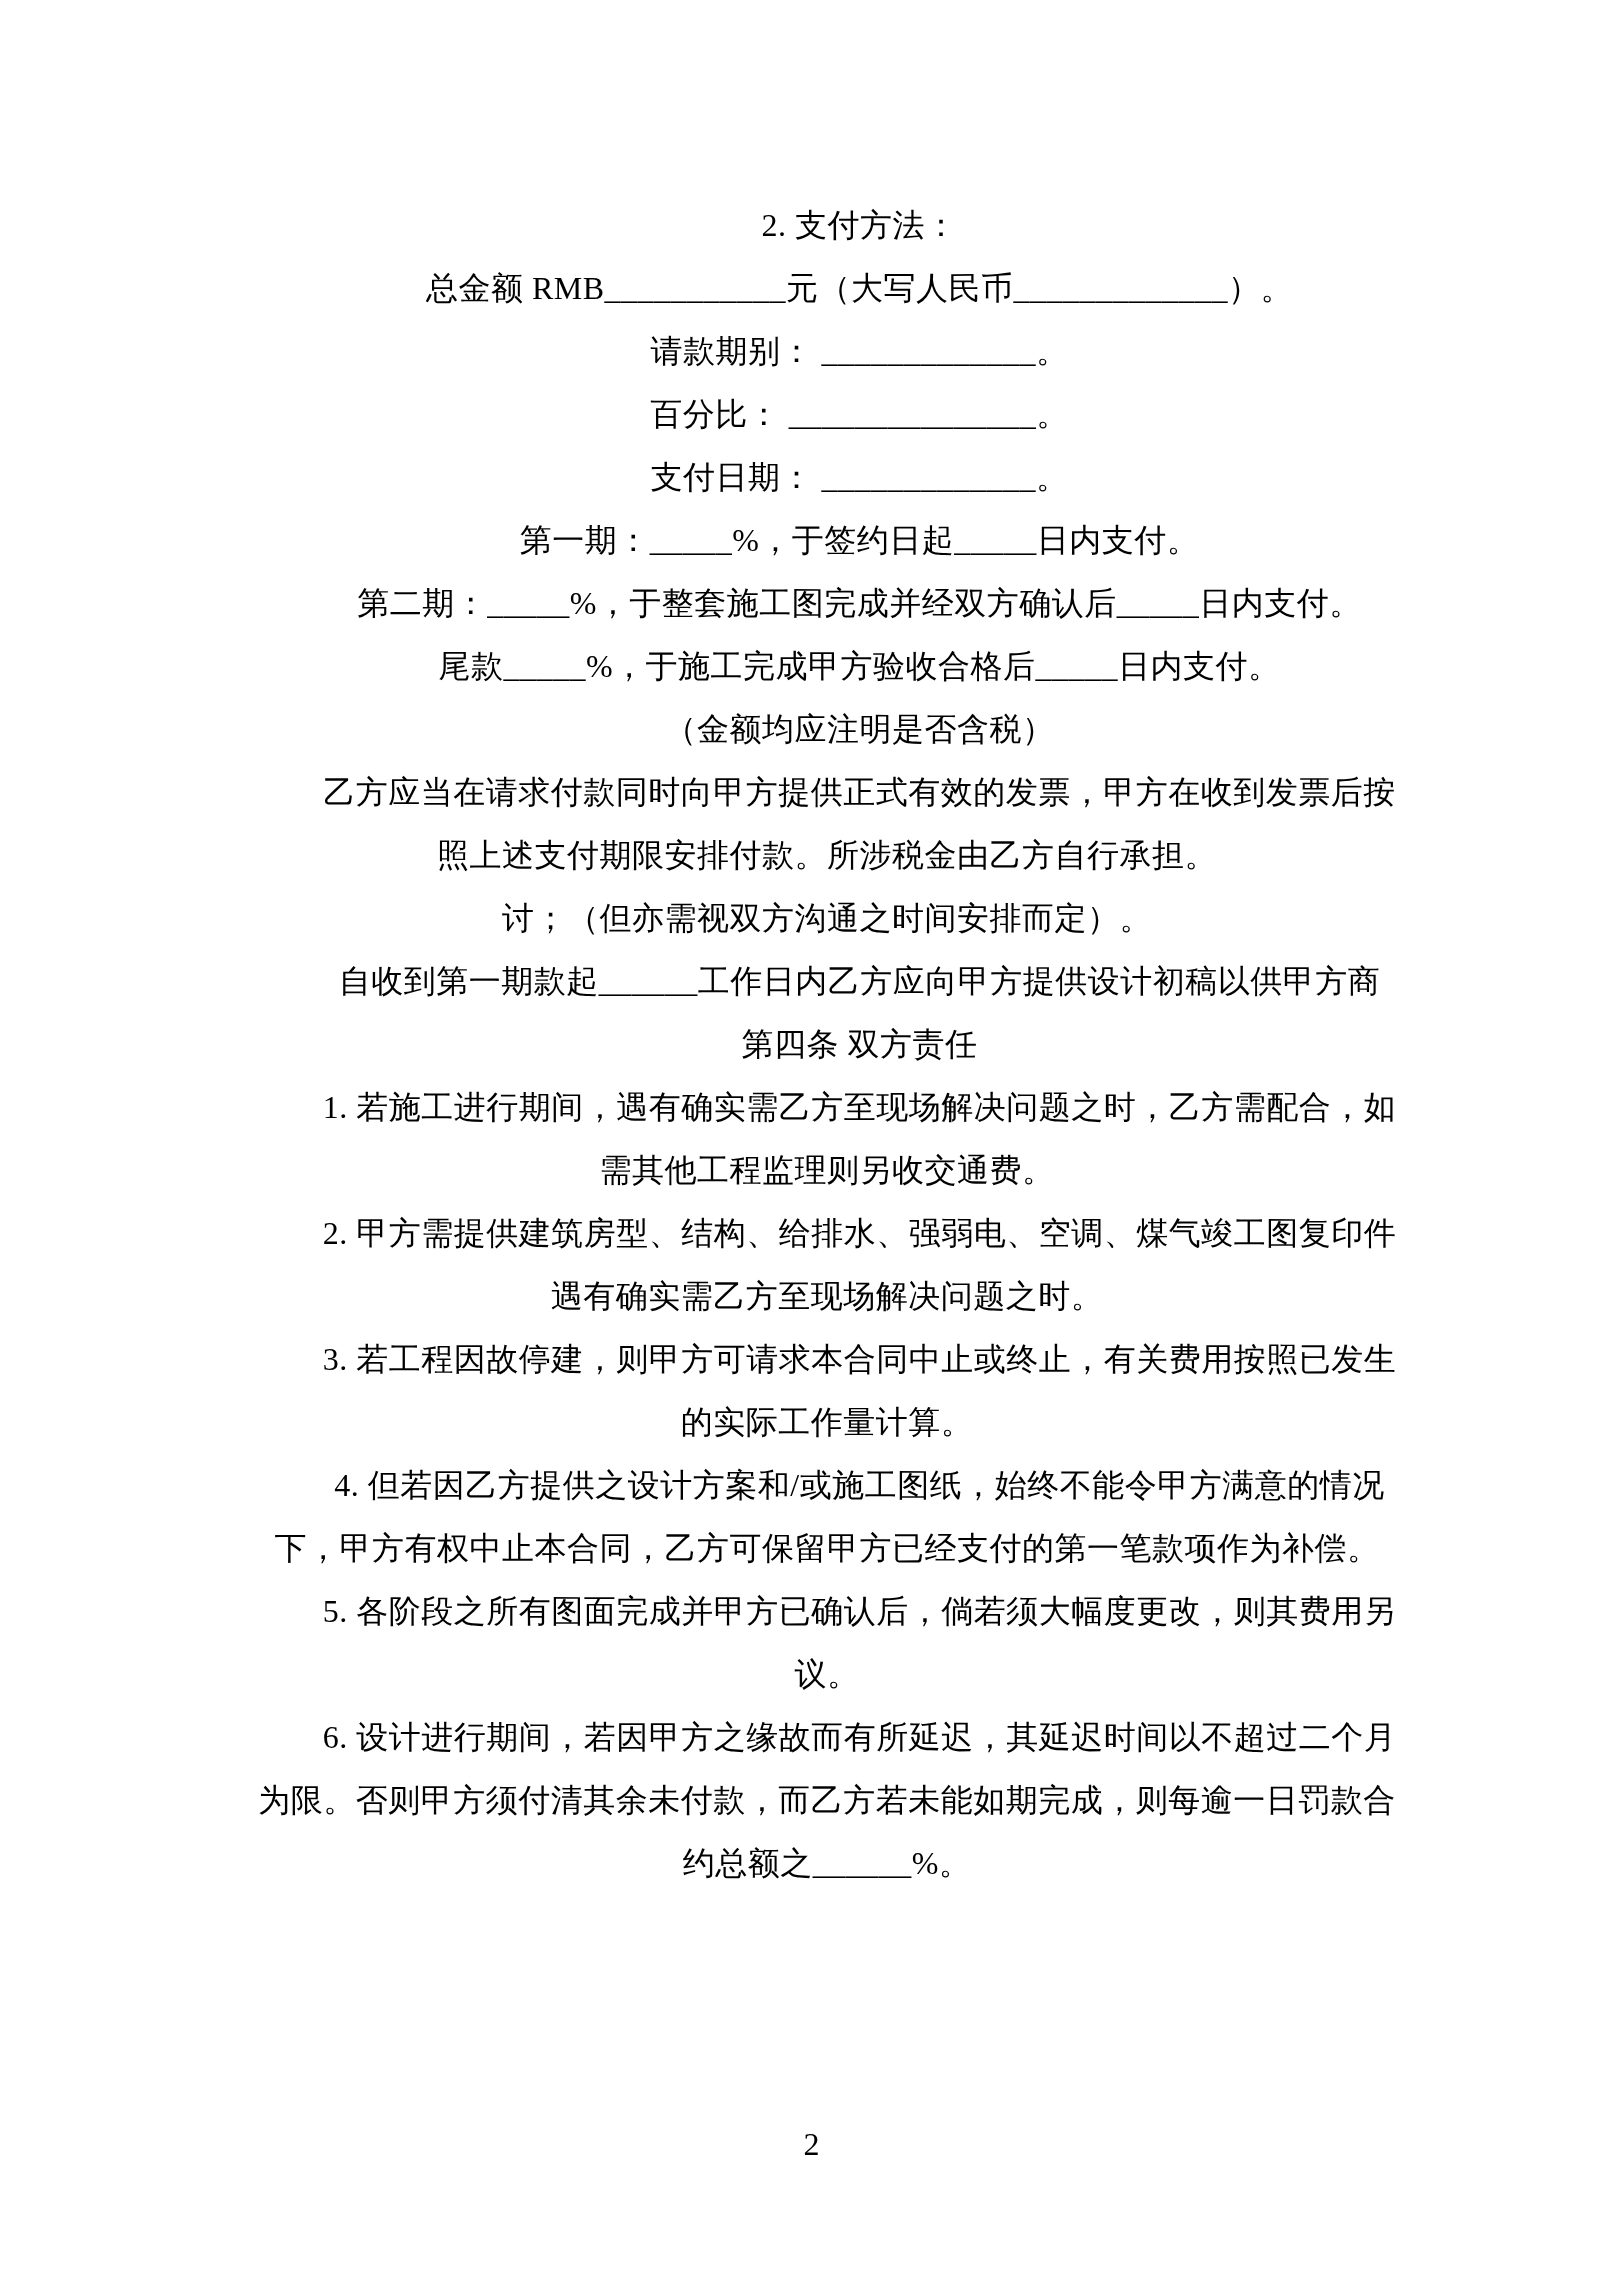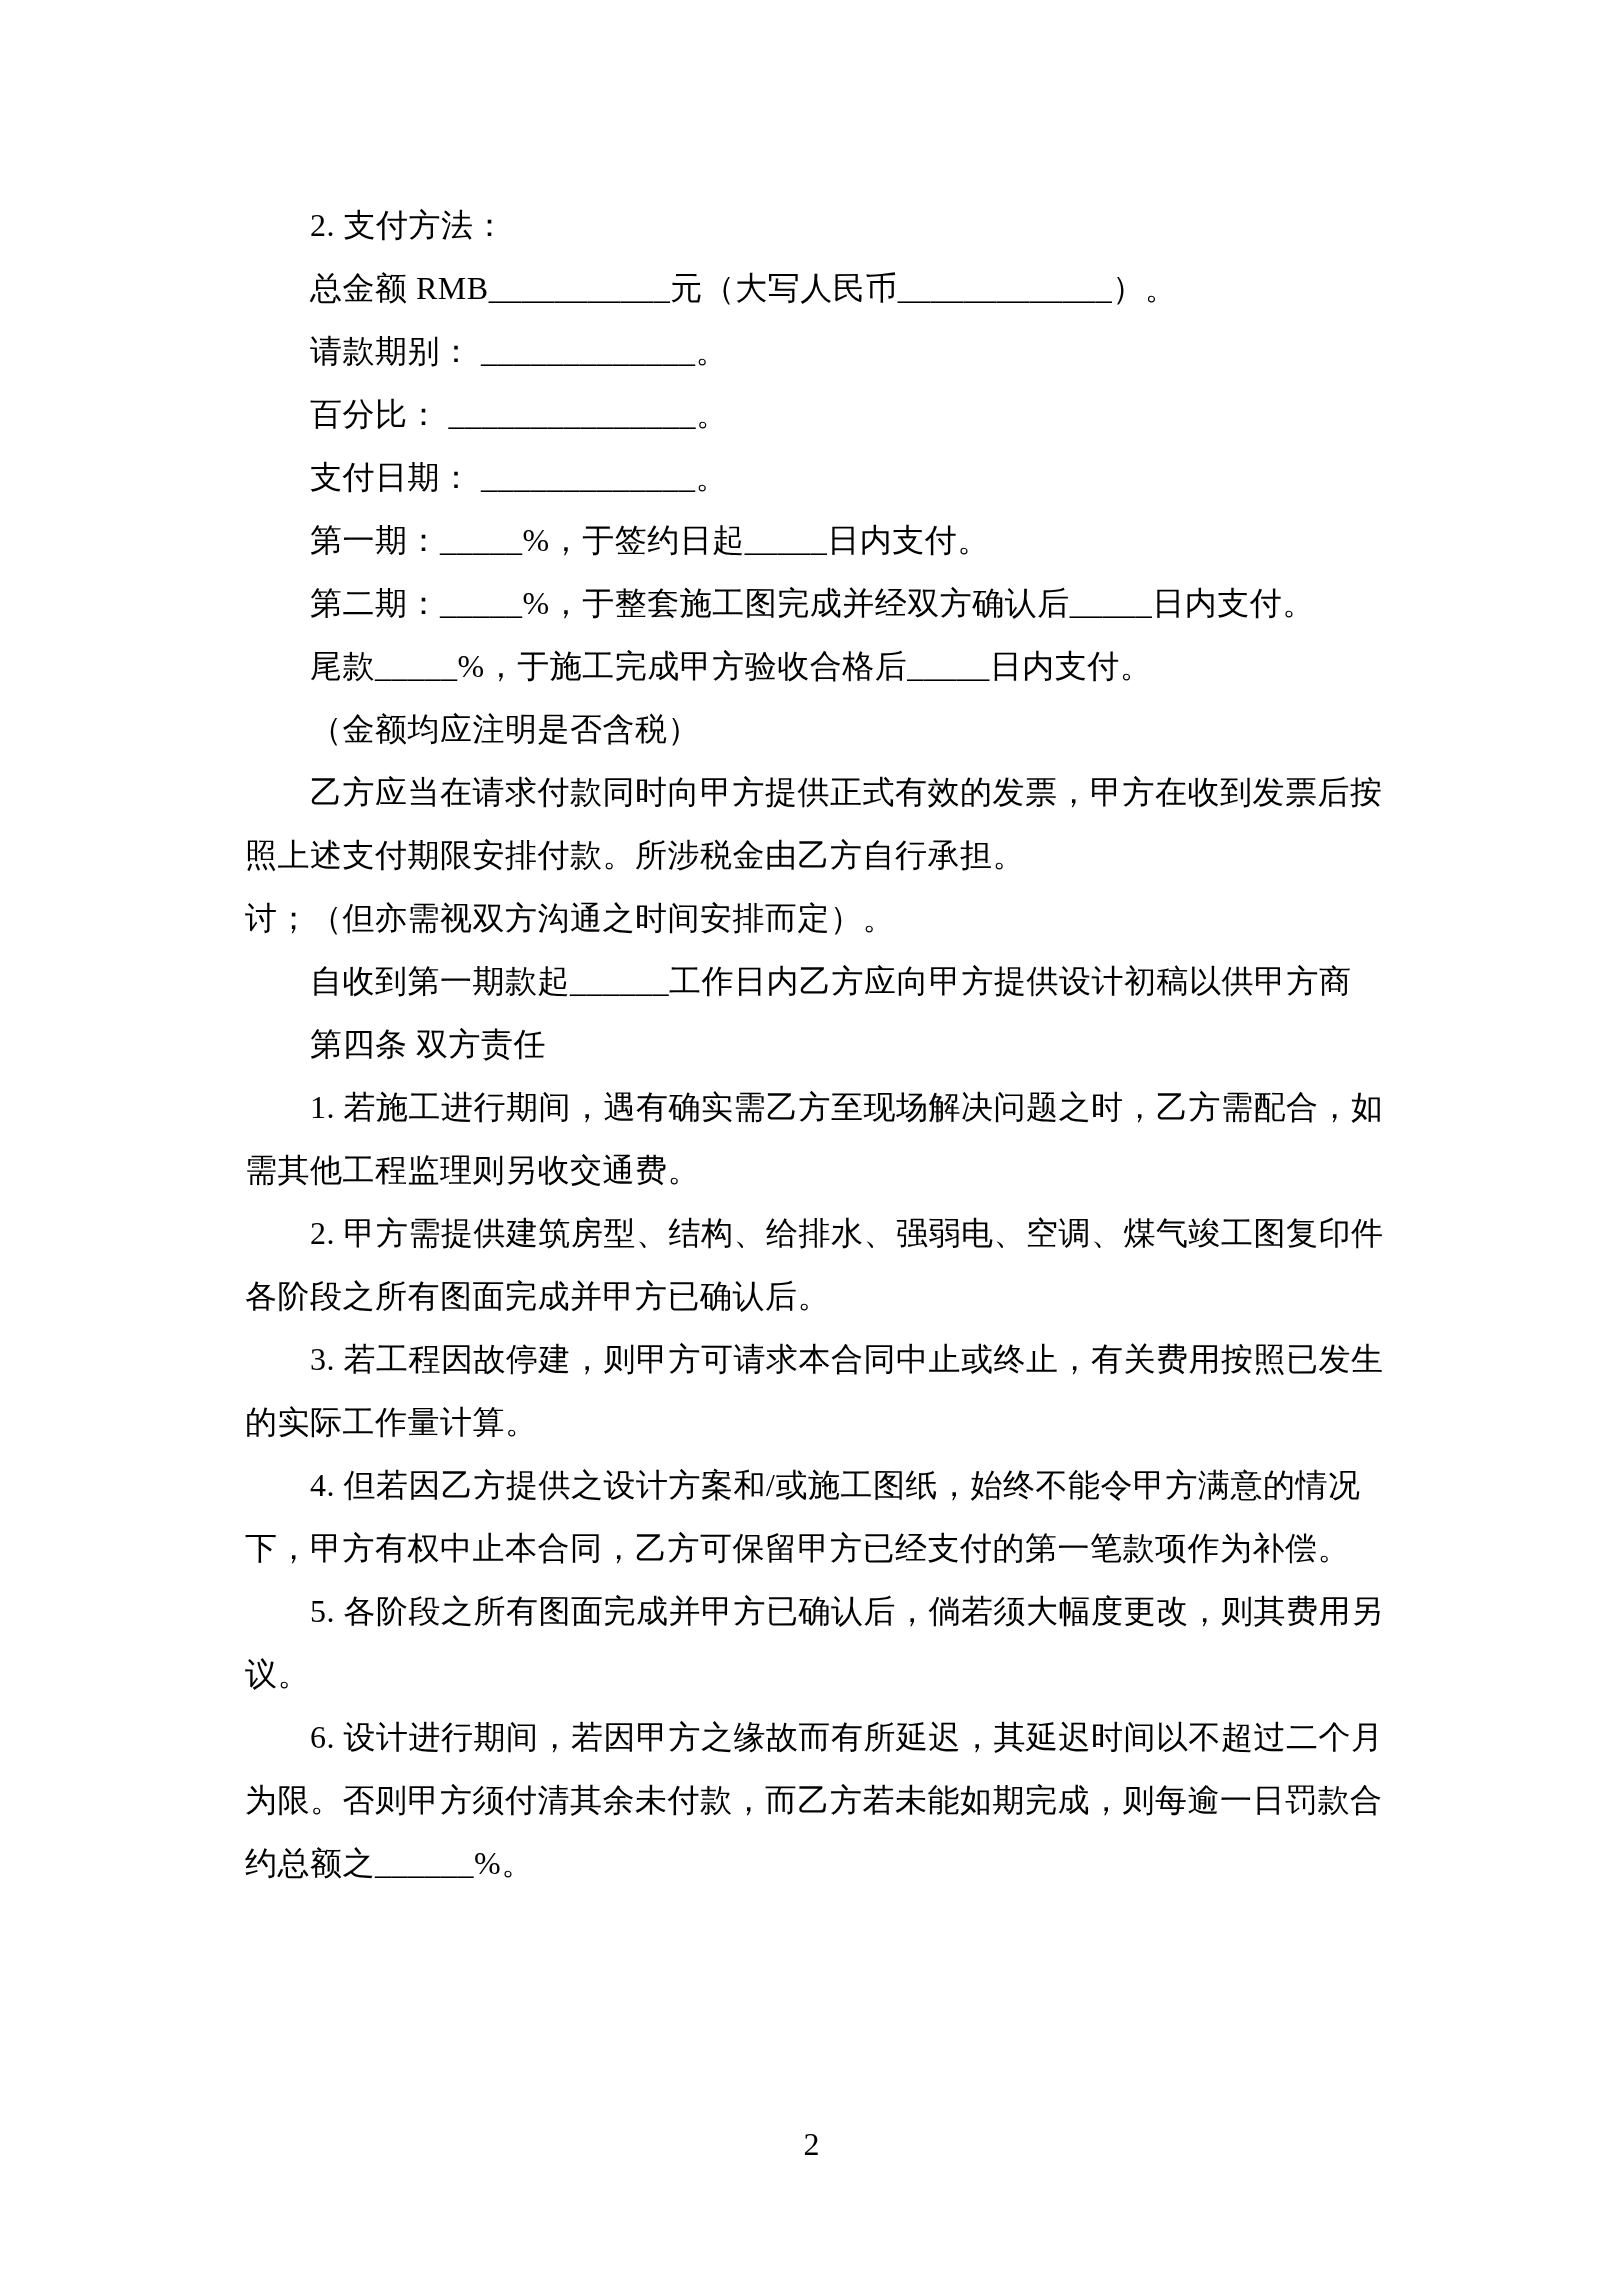--- a/index.html
+++ b/index.html
@@ -22,20 +22,21 @@
     left: 245px;
     top: 194px;
     width: 1164px;
     font-size: 32px;
     line-height: 63px;
     letter-spacing: 0.5px;
   }
   .text-line {
     white-space: nowrap;
     height: 63px;
+    text-align: center;
   }
   .text-line.indent {
     padding-left: 65px;
   }
   .page-number {
     position: absolute;
     top: 2113px;
     left: 0;
     width: 1623px;
     text-align: center;
@@ -58,21 +59,21 @@
       <div class="text-line indent">尾款_____%，于施工完成甲方验收合格后_____日内支付。</div>
       <div class="text-line indent">（金额均应注明是否含税）</div>
       <div class="text-line indent">乙方应当在请求付款同时向甲方提供正式有效的发票，甲方在收到发票后按</div>
       <div class="text-line">照上述支付期限安排付款。所涉税金由乙方自行承担。</div>
       <div class="text-line">讨；（但亦需视双方沟通之时间安排而定）。</div>
       <div class="text-line indent">自收到第一期款起______工作日内乙方应向甲方提供设计初稿以供甲方商</div>
       <div class="text-line indent">第四条 双方责任</div>
       <div class="text-line indent">1. 若施工进行期间，遇有确实需乙方至现场解决问题之时，乙方需配合，如</div>
       <div class="text-line">需其他工程监理则另收交通费。</div>
       <div class="text-line indent">2. 甲方需提供建筑房型、结构、给排水、强弱电、空调、煤气竣工图复印件</div>
-      <div class="text-line">各阶段之所有图面完成并甲方已确认后。</div>
+      <div class="text-line">遇有确实需乙方至现场解决问题之时。</div>
       <div class="text-line indent">3. 若工程因故停建，则甲方可请求本合同中止或终止，有关费用按照已发生</div>
       <div class="text-line">的实际工作量计算。</div>
       <div class="text-line indent">4. 但若因乙方提供之设计方案和/或施工图纸，始终不能令甲方满意的情况</div>
       <div class="text-line">下，甲方有权中止本合同，乙方可保留甲方已经支付的第一笔款项作为补偿。</div>
       <div class="text-line indent">5. 各阶段之所有图面完成并甲方已确认后，倘若须大幅度更改，则其费用另</div>
       <div class="text-line">议。</div>
       <div class="text-line indent">6. 设计进行期间，若因甲方之缘故而有所延迟，其延迟时间以不超过二个月</div>
       <div class="text-line">为限。否则甲方须付清其余未付款，而乙方若未能如期完成，则每逾一日罚款合</div>
       <div class="text-line">约总额之______%。</div>
     </div>

